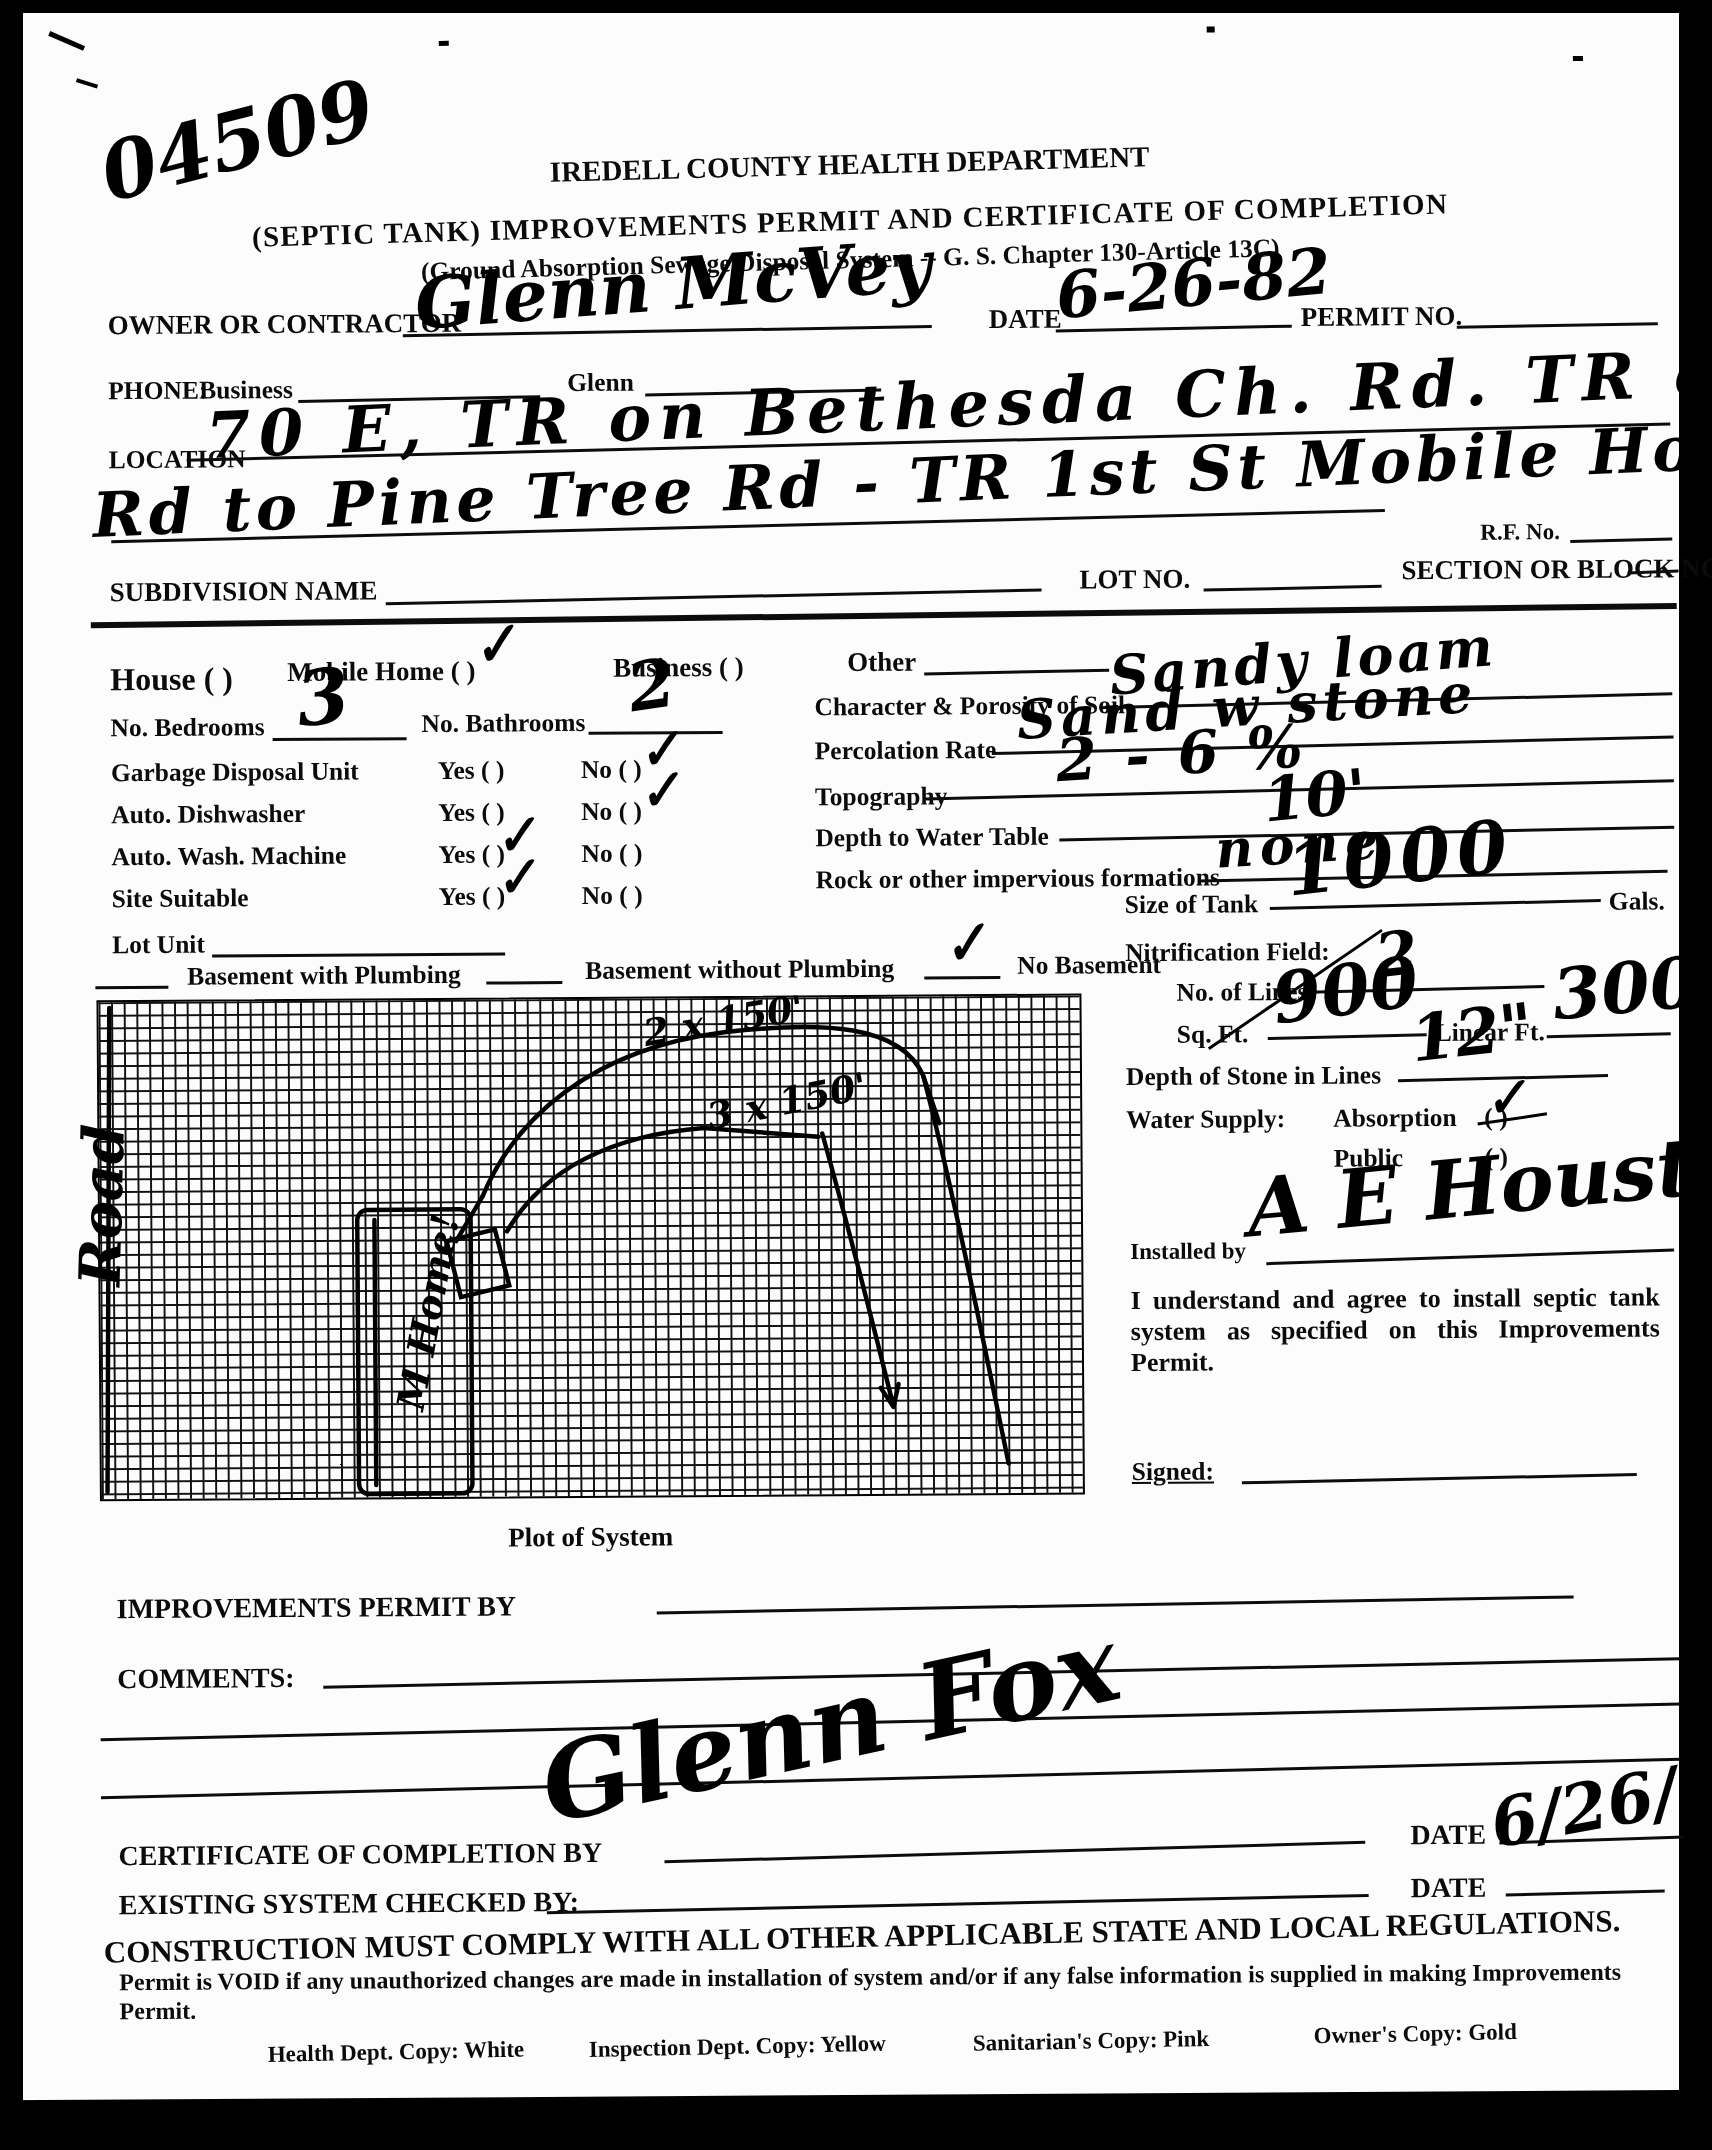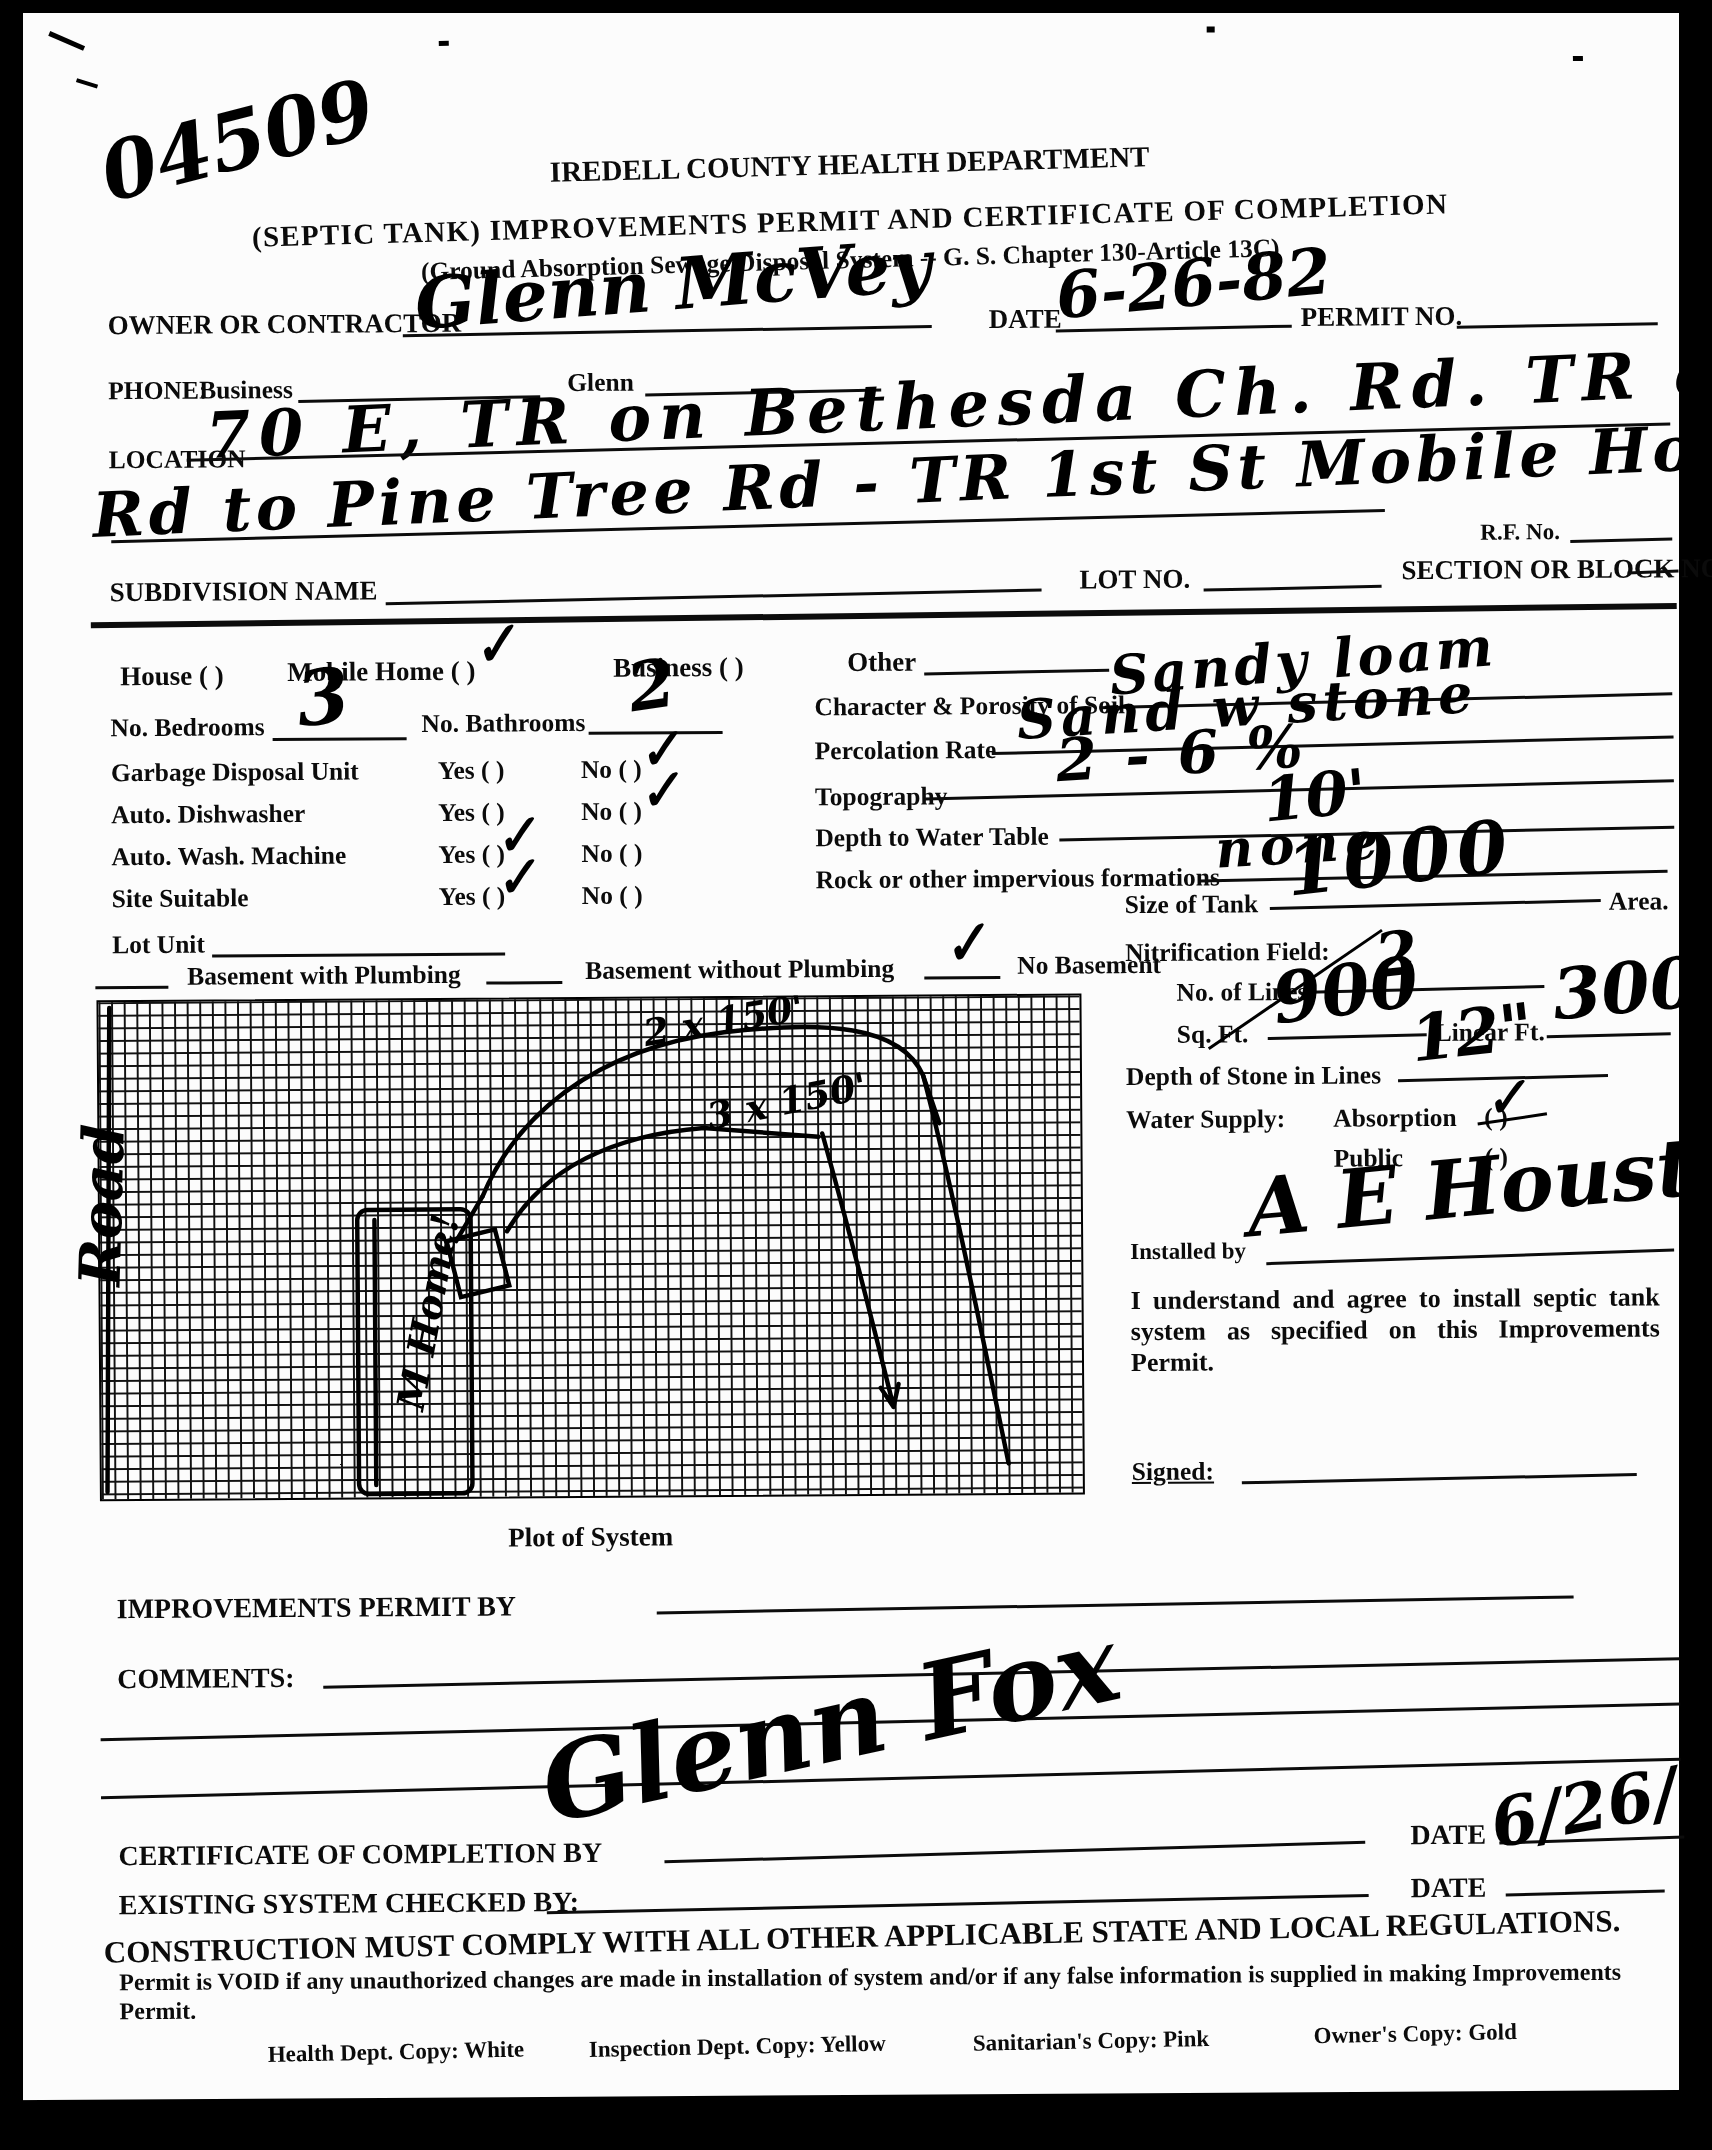--- a/index.html
+++ b/index.html
@@ -66,21 +66,21 @@
 
   <div class="a lbl" style="left:113px;top:572px;font-size:27px;">SUBDIVISION NAME</div>
   <div class="ul" style="left:389px;top:599px;width:656px;transform:rotate(-0.8deg);"></div>
   <div class="a lbl" style="left:1083px;top:566px;font-size:27px;">LOT NO.</div>
   <div class="ul" style="left:1207px;top:591px;width:178px;transform:rotate(-0.8deg);"></div>
   <div class="a lbl" style="left:1405px;top:559px;font-size:27px;">SECTION OR BLOCK NO.</div>
   <div class="ul" style="left:1631px;top:577px;width:51px;transform:rotate(-2deg);"></div>
 
   <div class="ul thick" style="left:94px;top:617px;width:1586px;transform:rotate(-0.3deg);"></div>
 
-  <div class="a lbl" style="left:123px;top:656px;font-size:27px;">House (  )</div>
+  <div class="a lbl" style="left:113px;top:656px;font-size:32px;">House (  )</div>
   <div class="a lbl" style="left:290px;top:653px;font-size:27px;">Mobile Home (  )</div>
   <div class="a hw" style="left:475px;top:615px;font-size:54px;transform:rotate(-12deg);">✓</div>
   <div class="a lbl" style="left:608px;top:651px;font-size:27px;margin-left:8px;">Business (  )</div>
   <div class="a lbl" style="left:850px;top:647px;font-size:27px;">Other</div>
   <div class="ul" style="left:927px;top:673px;width:185px;transform:rotate(-0.8deg);"></div>
 
   <div class="a lbl" style="left:113px;top:708px;font-size:25.5px;">No. Bedrooms</div>
   <div class="a hw" style="left:299px;top:656px;font-size:76px;transform:rotate(-6deg);">3</div>
   <div class="ul" style="left:275px;top:734px;width:134px;"></div>
   <div class="a lbl" style="left:424px;top:706px;font-size:25.5px;">No. Bathrooms</div>
@@ -155,21 +155,21 @@
       <text font-size="58" transform="translate(962,210) rotate(-11)">3 x 150'</text>
       <text font-size="60" transform="translate(508,650) rotate(-79)">M Home!</text>
     </svg>
   </div>
   <div class="a hw" style="left:69px;top:1280px;font-size:57px;transform:rotate(-88deg);transform-origin:0 0;">Road</div>
   <div class="a lbl" style="left:97px;width:981px;text-align:center;top:1520px;font-size:27px;">Plot of System</div>
 
   <div class="a lbl" style="left:1126px;top:892px;font-size:25.5px;">Size of Tank</div>
   <div class="a hw" style="left:1287px;top:825px;font-size:73px;letter-spacing:6.4px;transform:rotate(-6deg);">1000</div>
   <div class="ul" style="left:1271px;top:910px;width:331px;transform:rotate(-1deg);"></div>
-  <div class="a lbl" style="left:1610px;top:892px;font-size:25.5px;">Area.</div>
+  <div class="a lbl" style="left:1610px;top:892px;font-size:25.5px;">Gals.</div>
 
   <div class="a lbl" style="left:1126px;top:940px;font-size:25.5px;">Nitrification Field:</div>
 
   <div class="a lbl" style="left:1177px;top:980px;font-size:25.5px;">No. of Lines</div>
   <div class="a hw" style="left:1376px;top:927px;font-size:61px;transform:rotate(-6deg);">2</div>
   <div class="ul" style="left:1309px;top:994px;width:236px;transform:rotate(-1deg);"></div>
 
   <div class="a lbl" style="left:1177px;top:1022px;font-size:25.5px;">Sq. Ft.</div>
   <div class="a hw" style="left:1273px;top:959px;font-size:70px;transform:rotate(-7deg);">900</div>
   <div class="ul" style="left:1268px;top:1040px;width:159px;transform:rotate(-1deg);"></div>

